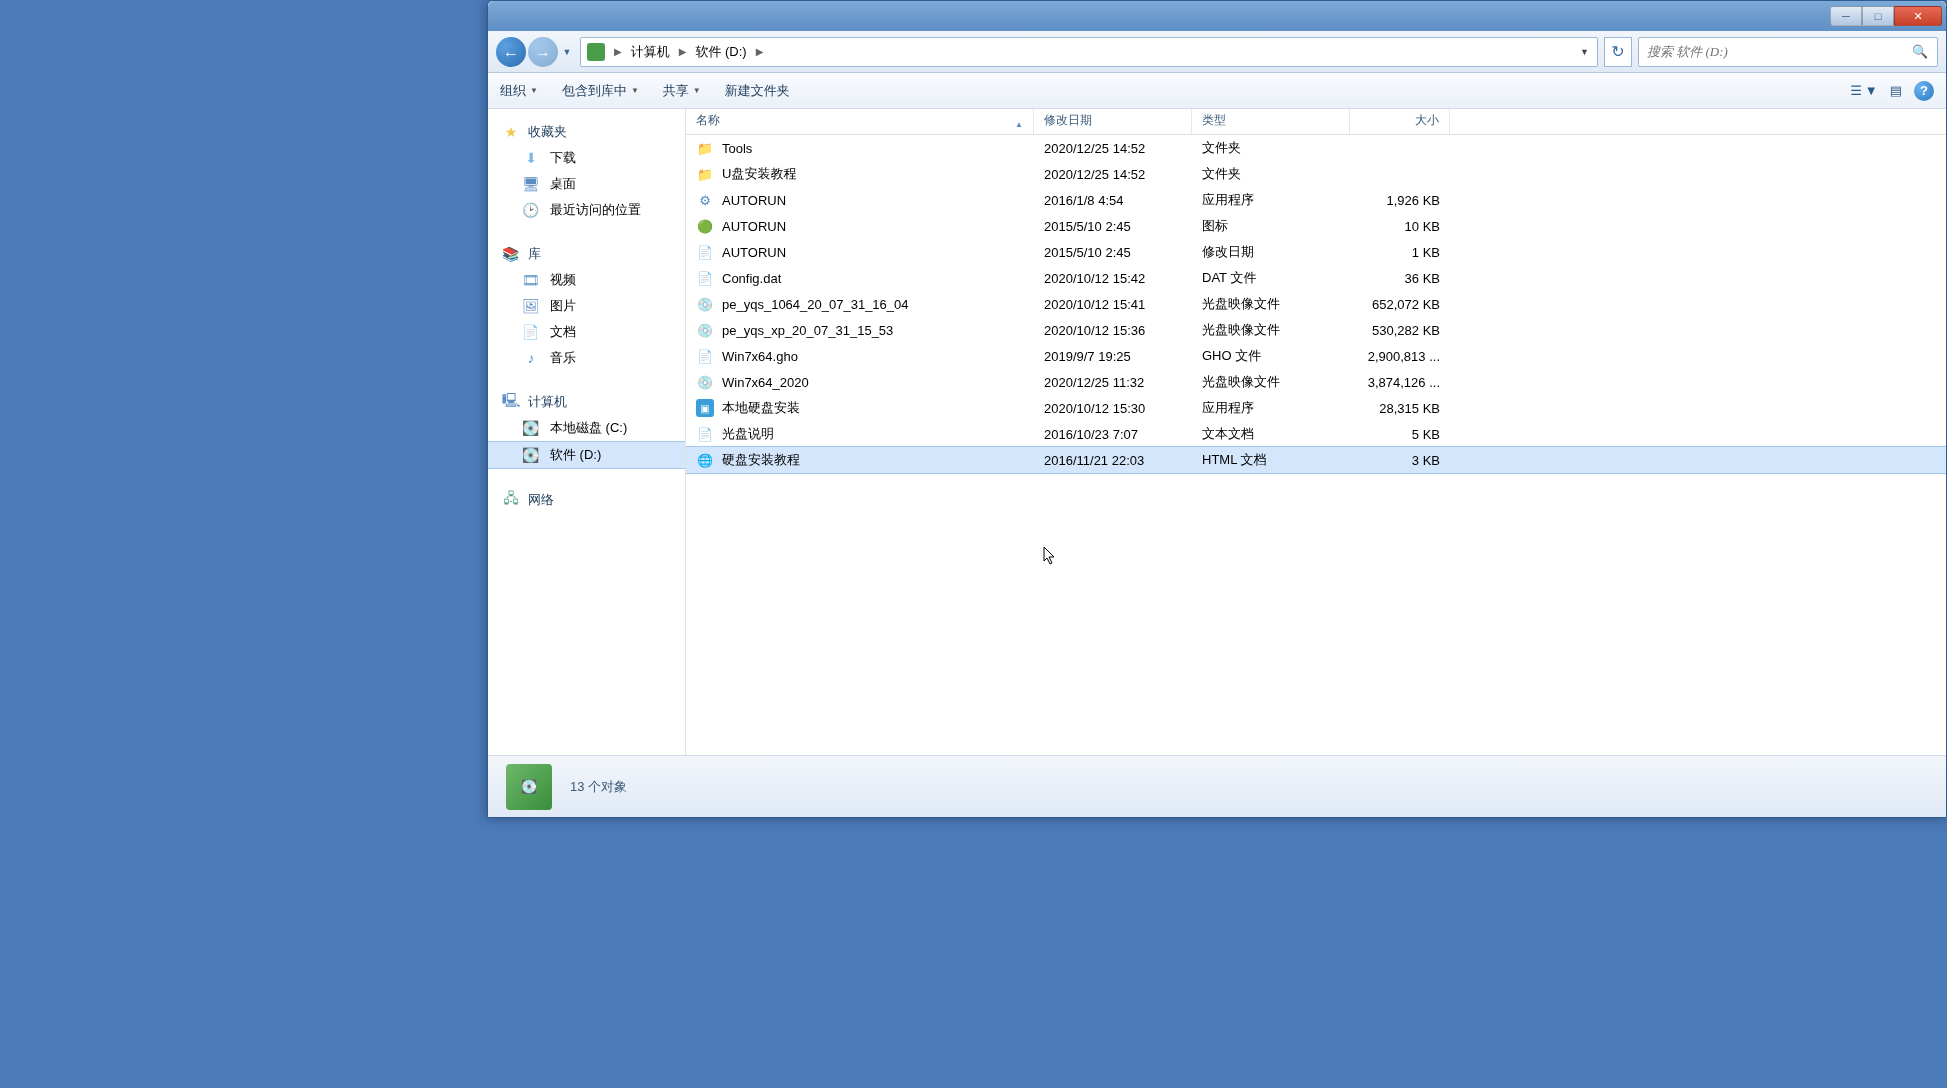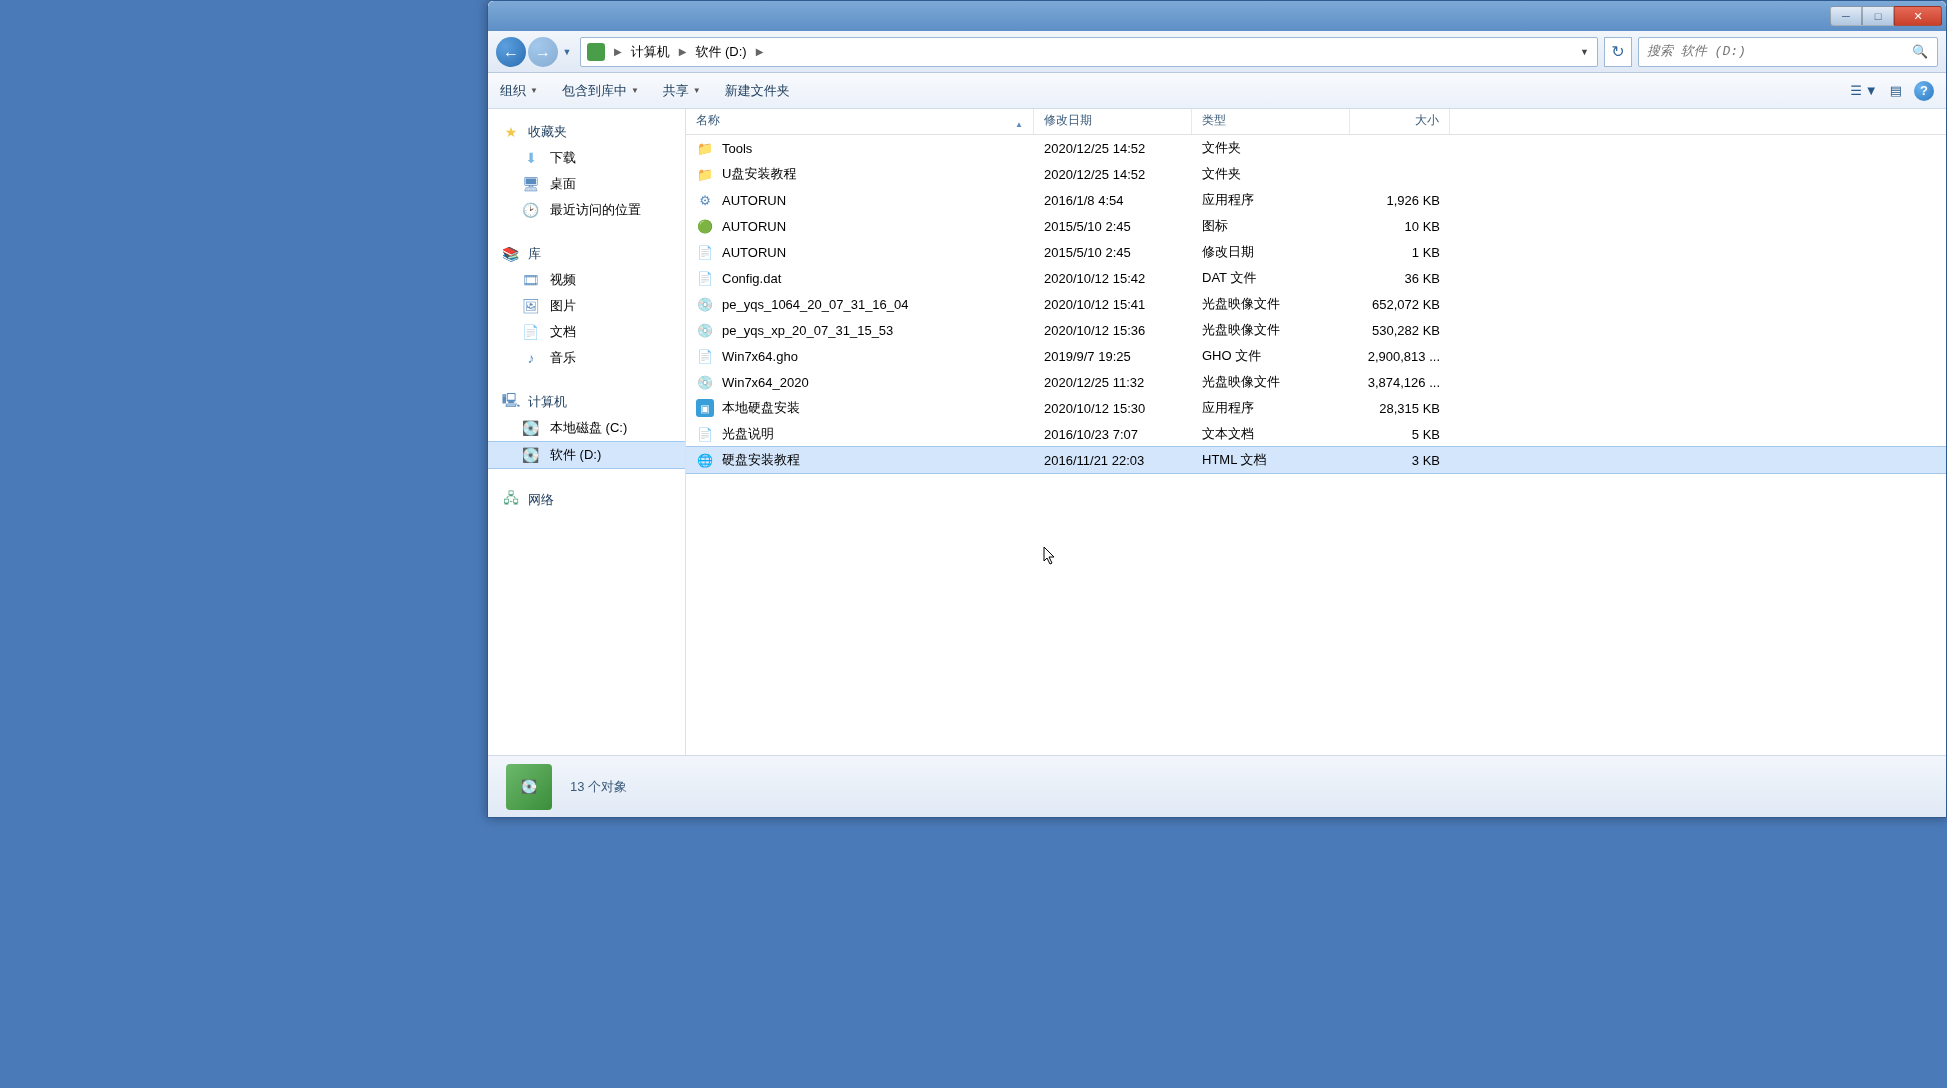--- a/index.html
+++ b/index.html
@@ -91,21 +91,21 @@
     }
     .search-box {
       width: 300px; height: 30px;
       background: #fff;
       border: 1px solid #9db8d6;
       border-radius: 2px;
       display: flex; align-items: center;
       padding: 0 8px;
       font-size: 13px;
     }
-    .search-box input { border: none; outline: none; flex: 1; font-style: italic; color: #0c4a6e; font-size: 13px; font-family: Liberation Mono, monospace; }
+    .search-box input { border: none; outline: none; flex: 1; font-style: italic; color: #0c4a6e; font-size: 13px; font-family: Liberation Serif, serif; }
     .search-icon { color: #3a6b9f; }
     
     .toolbar {
       height: 36px;
       background: linear-gradient(to bottom, #f8fafd, #ebf1f9);
       border-bottom: 1px solid #d0dae8;
       display: flex;
       align-items: center;
       padding: 4px 12px;
       gap: 24px;

